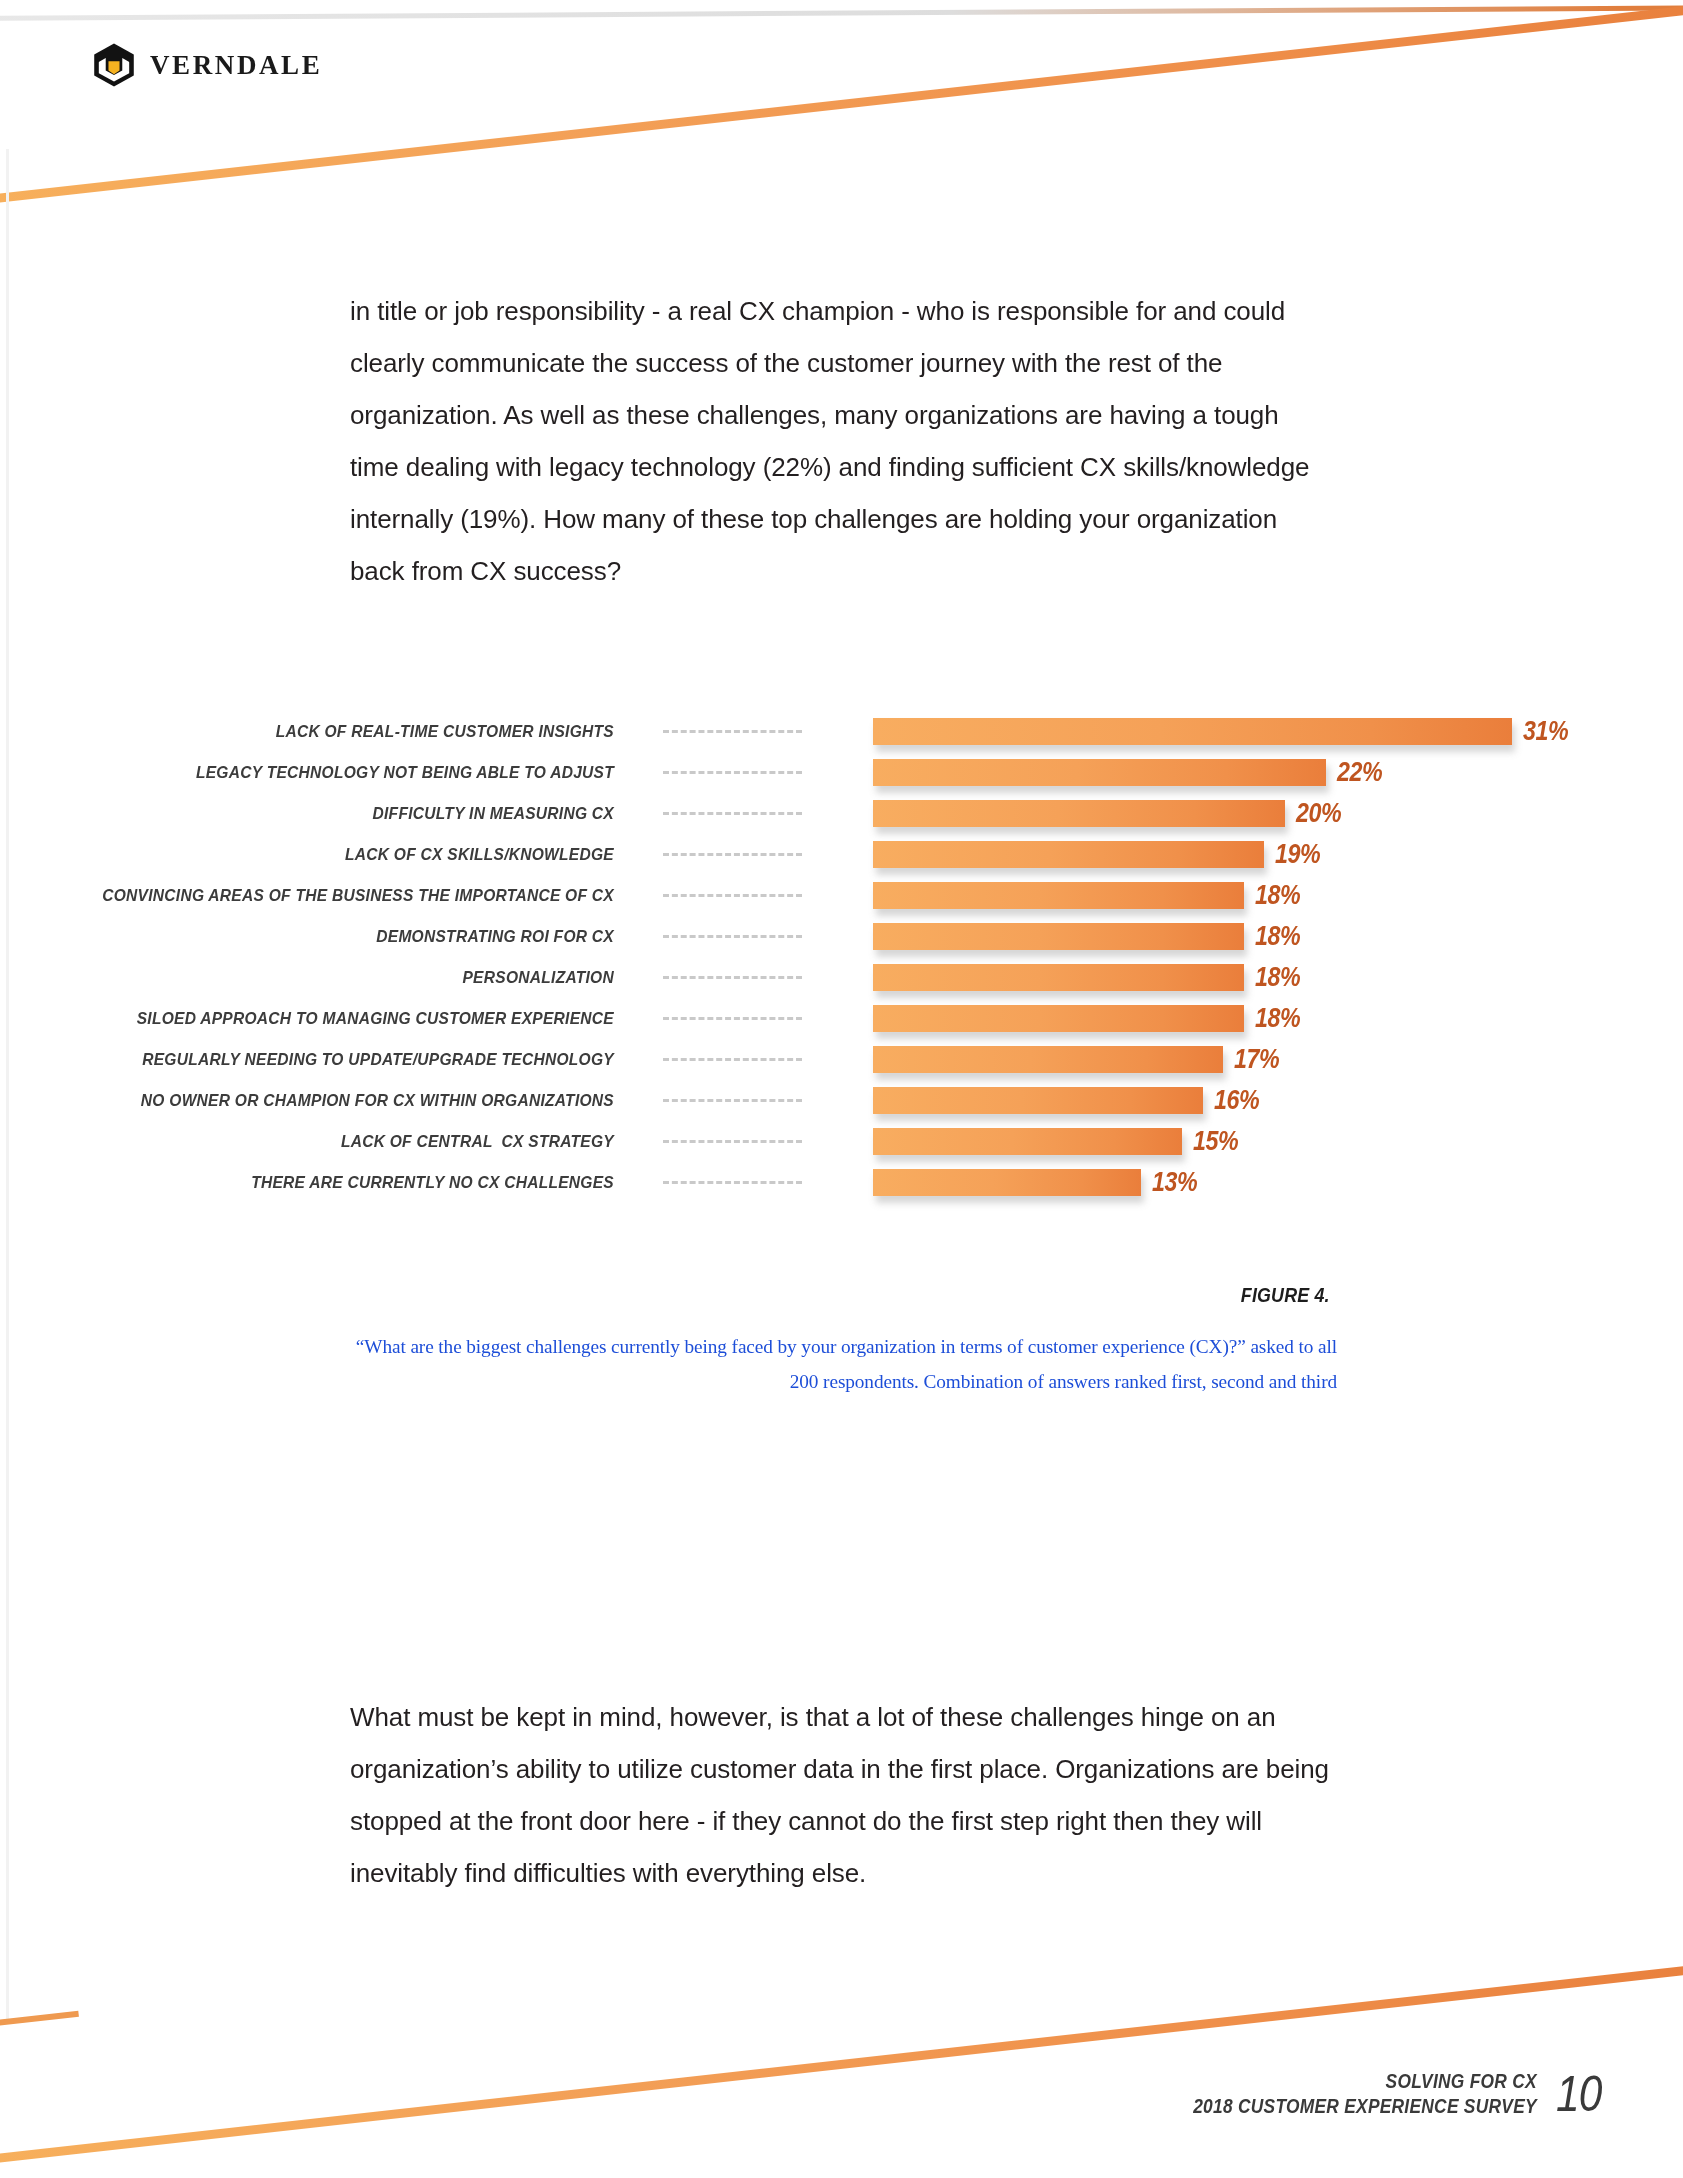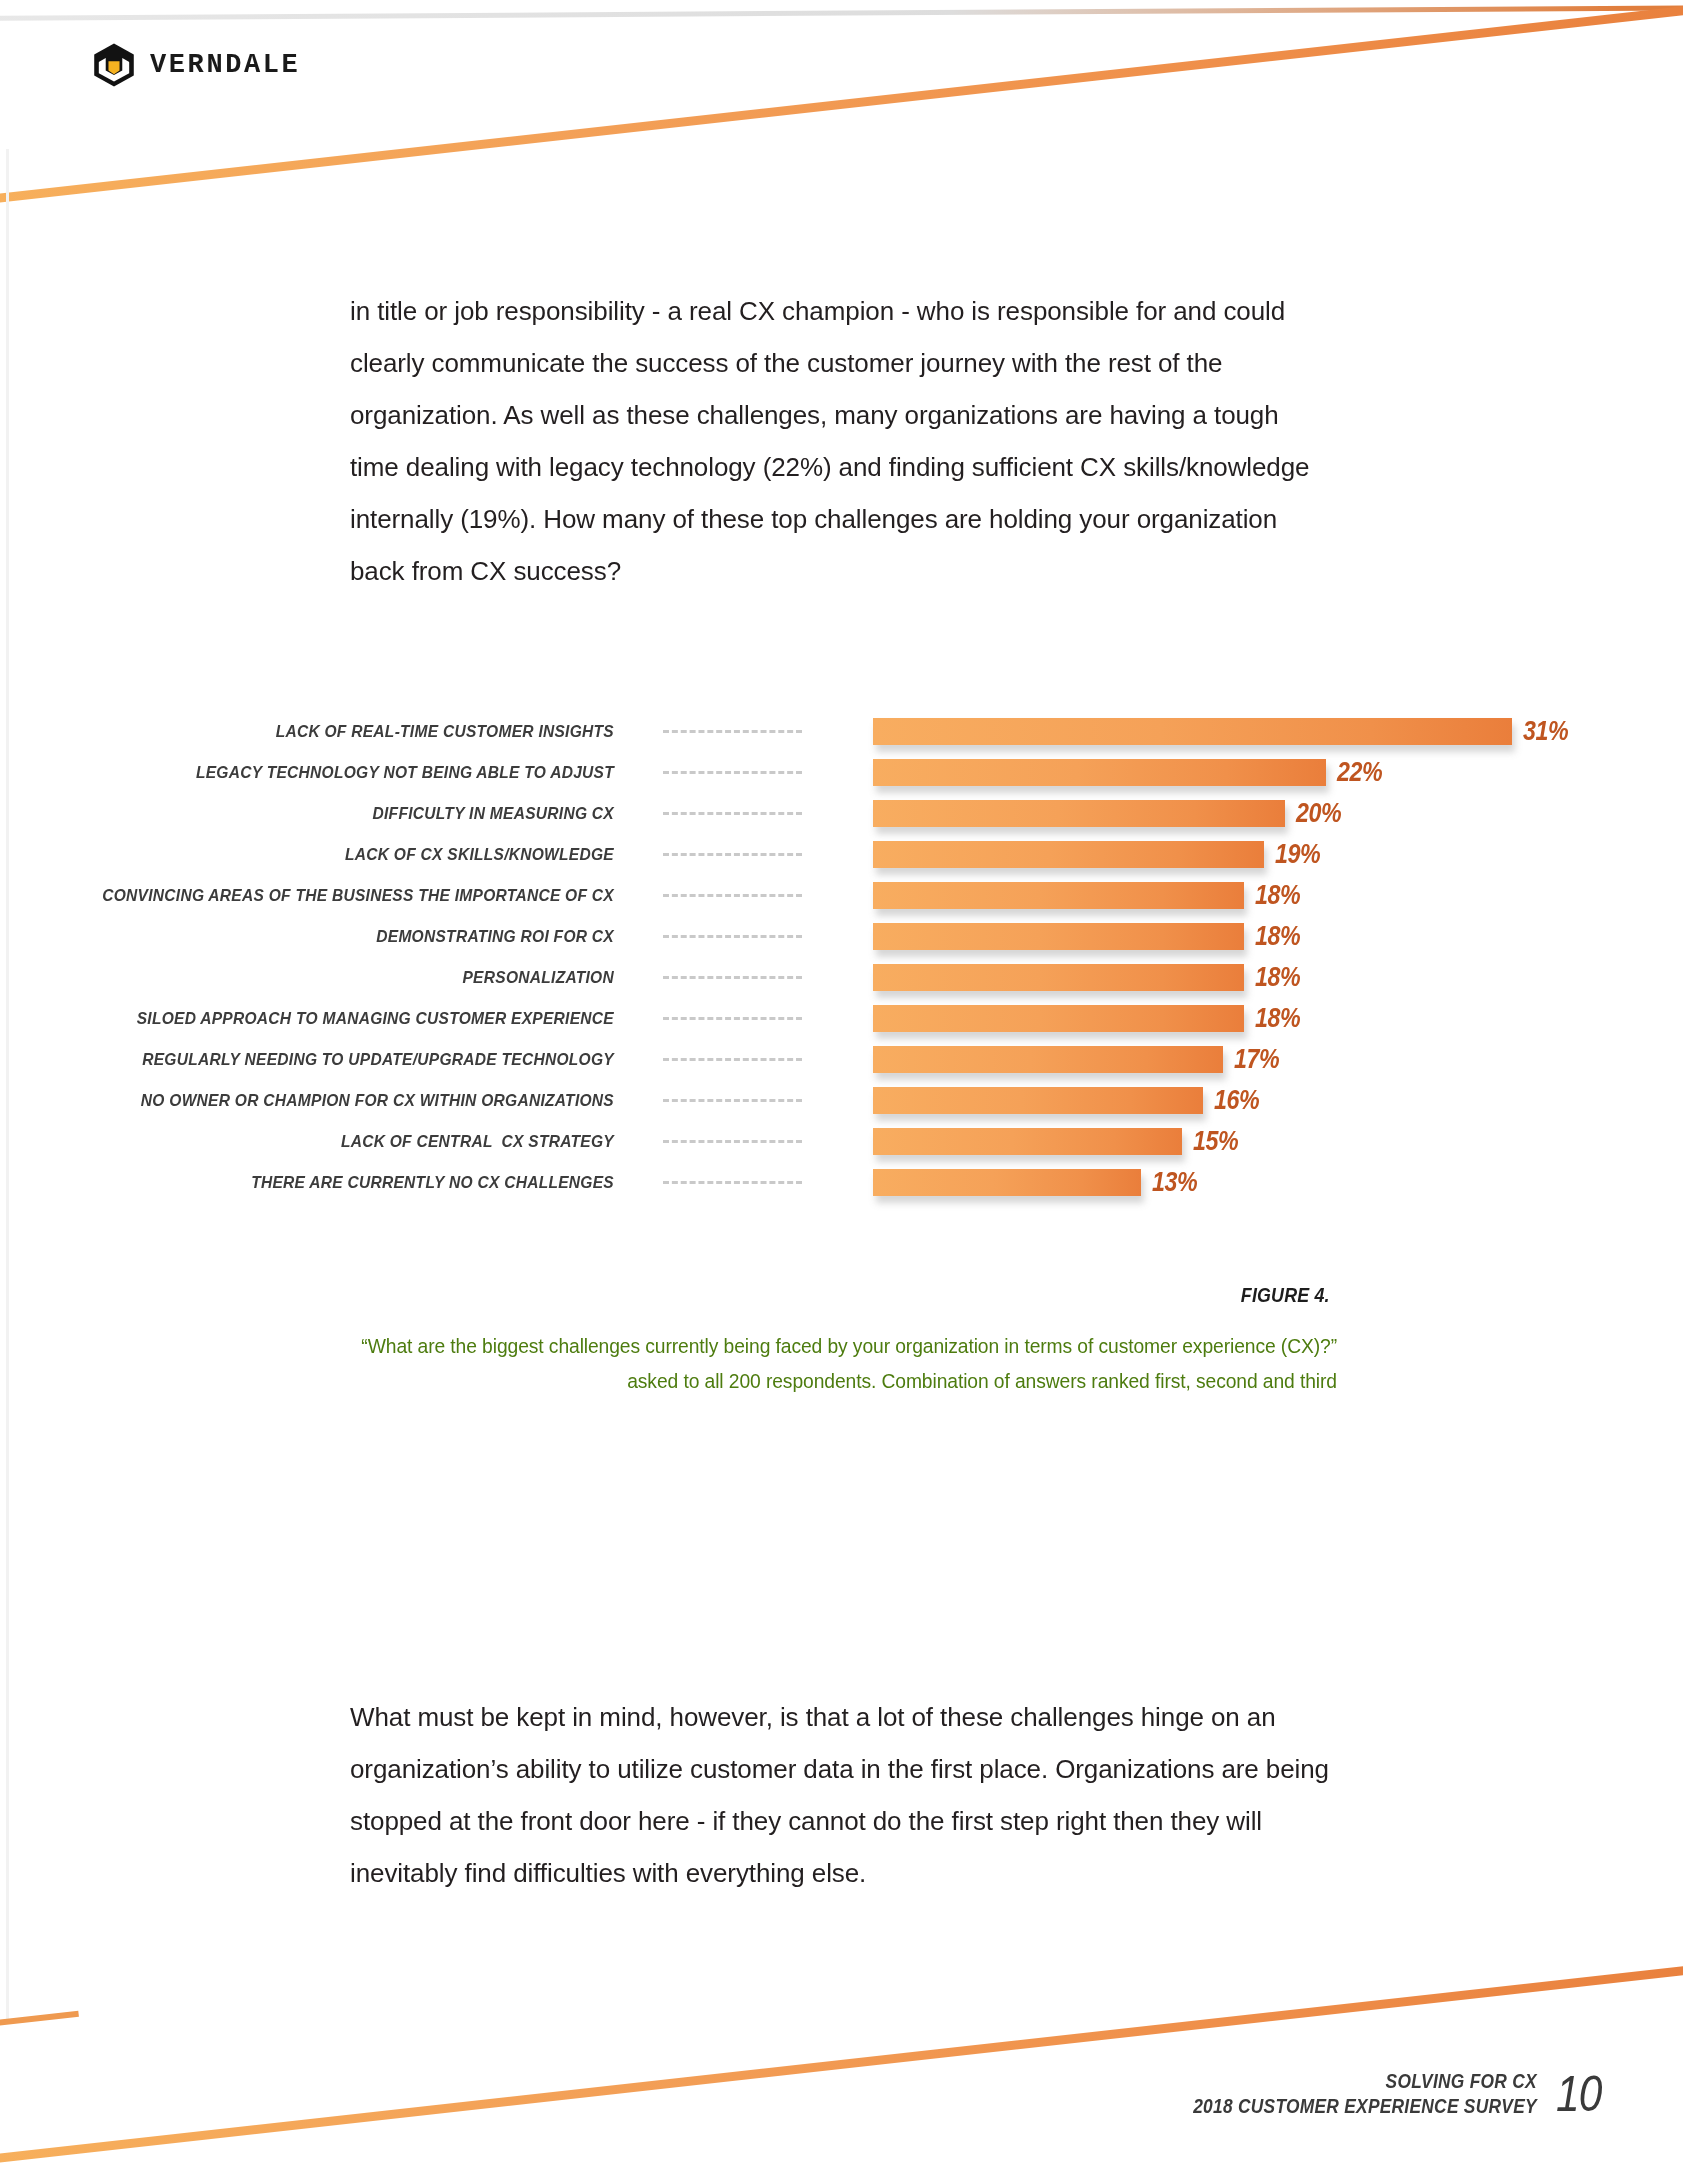--- a/index.html
+++ b/index.html
@@ -65,21 +65,21 @@
   .logo {
     position: absolute;
     left: 91px;
     top: 42px;
     display: flex;
     align-items: center;
     gap: 13px;
   }
   .logo-mark { width: 46px; height: 46px; display: block; }
   .logo-word {
-    font-family: Liberation Mono, monospace;
+    font-family: Liberation Serif, serif;
     font-size: 27px;
     font-weight: 700;
     letter-spacing: 2.6px;
     color: #1a1a1a;
     line-height: 1;
   }
 
   
   .body-col {
     position: absolute;
@@ -171,24 +171,24 @@
     font-size: 21px;
     font-weight: 700;
     font-style: italic;
     color: #1d1d1d;
     letter-spacing: 0.2px;
     transform: scaleX(0.85);
     display: inline-block;
   }
   .fig-caption {
     margin-top: 22px;
-    font-family: Liberation Sans, sans-serif;
+    font-family: Liberation Serif, serif;
     font-size: 19.3px;
     line-height: 35px;
-    color: #4d7c0f;
+    color: #1d4ed8;
     letter-spacing: -0.1px;
   }
 
   
   .footer {
     position: absolute;
     right: 77px;
     top: 2069px;
     display: flex;
     align-items: center;

